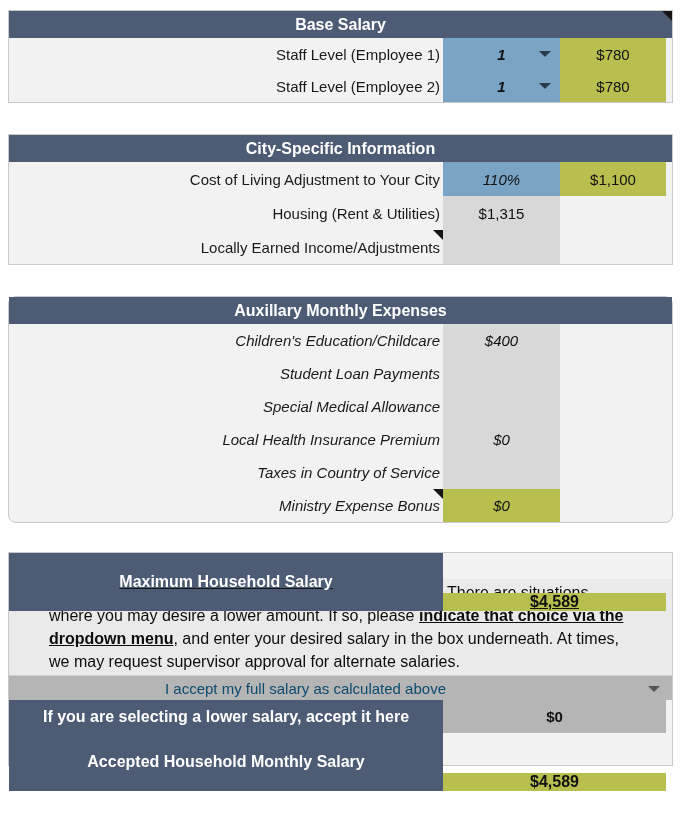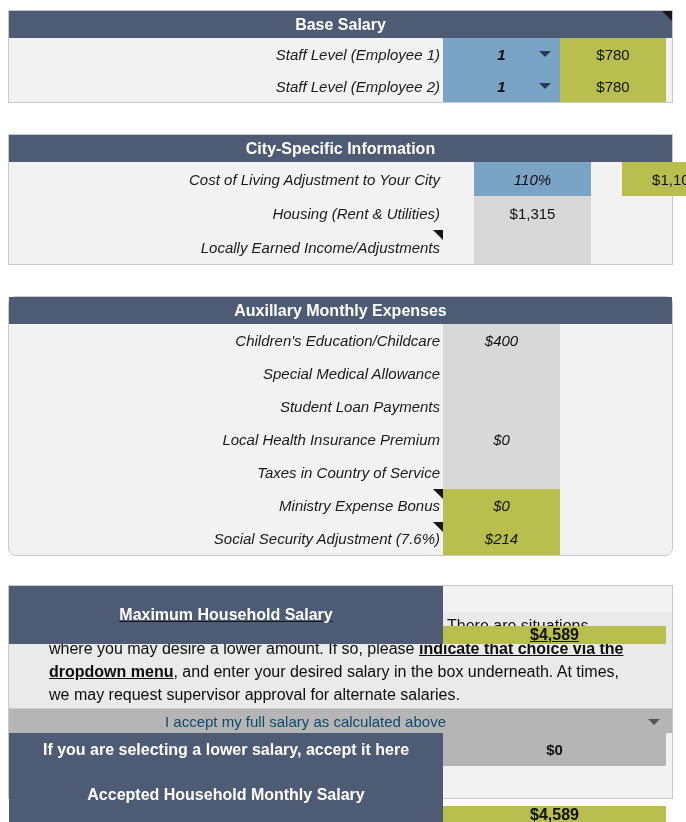--- a/index.html
+++ b/index.html
@@ -29,27 +29,27 @@
   .gap29{margin-bottom:29px;border-radius:8px;}
   .sec-header{
     height:27px;background:var(--slate);color:#ffffff;
     font-weight:bold;font-size:16px;
     display:flex;align-items:center;justify-content:center;
     position:relative;
   }
   .row{display:grid;grid-template-columns:434px 117px 106px;}
   .row.h32{height:32px;}
   .row.h33{height:33px;font-style:italic;}
-  .row.h34{height:34px;gap:31px;}
+  .row.h34{height:34px;}
   .lbl{
     display:flex;align-items:center;justify-content:flex-end;
     padding-right:3px;position:relative;
     font-size:15px;color:#1a1a1a;white-space:nowrap;
   }
-  .italic .lbl{font-style:italic;}
+  .italic .lbl{}
   .cell{
     display:flex;align-items:center;justify-content:center;
     font-size:15px;color:#111;position:relative;
   }
   .blue{background:var(--blue);font-style:italic;}
   .sel-val{font-weight:bold;}
   .green{background:var(--green);}
   .grayc{background:var(--graycell);}
   .dd-arrow{
     position:absolute;right:9px;top:50%;margin-top:-3px;
@@ -144,53 +144,45 @@
   <div class="section gap29">
     <div class="sec-header">
       <span>Auxillary Monthly Expenses</span>
     </div>
     <div class="row h33">
       <div class="lbl">Children's Education/Childcare</div>
       <div class="cell grayc">$400</div>
       <div class="cell"></div>
     </div>
     <div class="row h33">
+      <div class="lbl">Student Loan Payments</div>
+      <div class="cell grayc"></div>
+      <div class="cell"></div>
+    </div>
+    <div class="row h33">
       <div class="lbl">Special Medical Allowance</div>
-      <div class="cell grayc"></div>
-      <div class="cell"></div>
-    </div>
-    <div class="row h33">
-      <div class="lbl">Student Loan Payments</div>
       <div class="cell grayc"></div>
       <div class="cell"></div>
     </div>
     <div class="row h33">
       <div class="lbl">Local Health Insurance Premium</div>
       <div class="cell grayc">$0</div>
       <div class="cell"></div>
     </div>
     <div class="row h33">
       <div class="lbl">Taxes in Country of Service</div>
       <div class="cell grayc"></div>
       <div class="cell"></div>
     </div>
     <div class="row h33">
       <div class="lbl">
         <span>Ministry Expense Bonus</span>
         <span class="note-tri"></span>
       </div>
       <div class="cell green">$0</div>
-      <div class="cell"></div>
-    </div>
-    <div class="row h33">
-      <div class="lbl">
-        <span>Social Security Adjustment (7.6%)</span>
-        <span class="note-tri"></span>
-      </div>
-      <div class="cell green">$214</div>
       <div class="cell"></div>
     </div>
   </div>
 
   <div class="section">
     <div class="sum-row h26">
       <div class="dark-lbl">Maximum Household Salary</div>
       <div class="cell green big-val">$4,589</div>
     </div>
     <div class="note-box">

